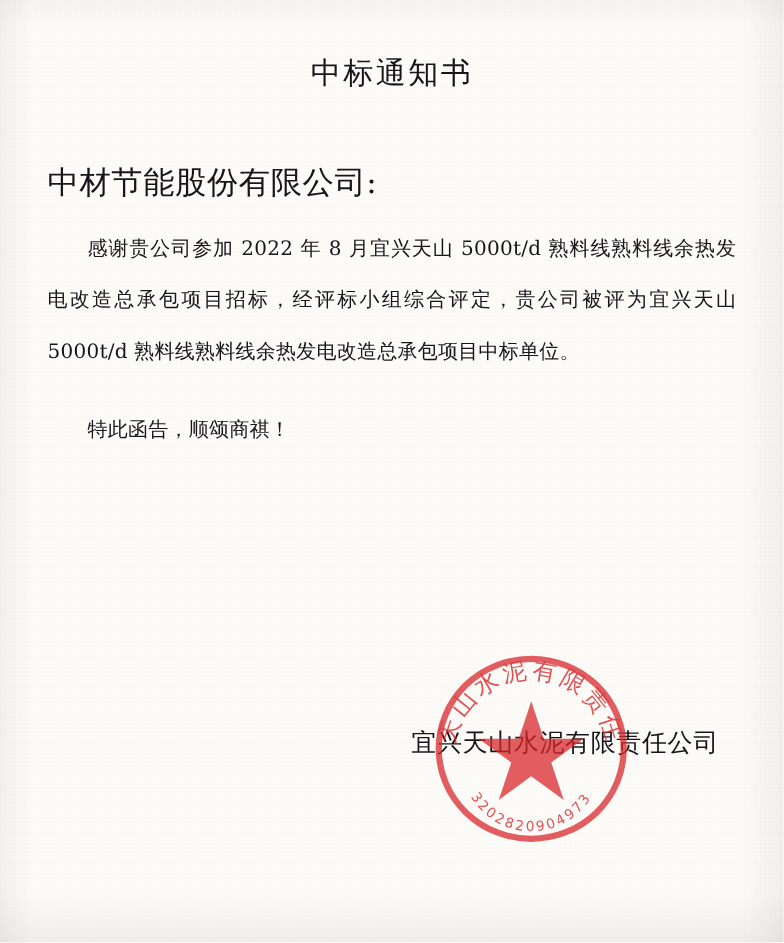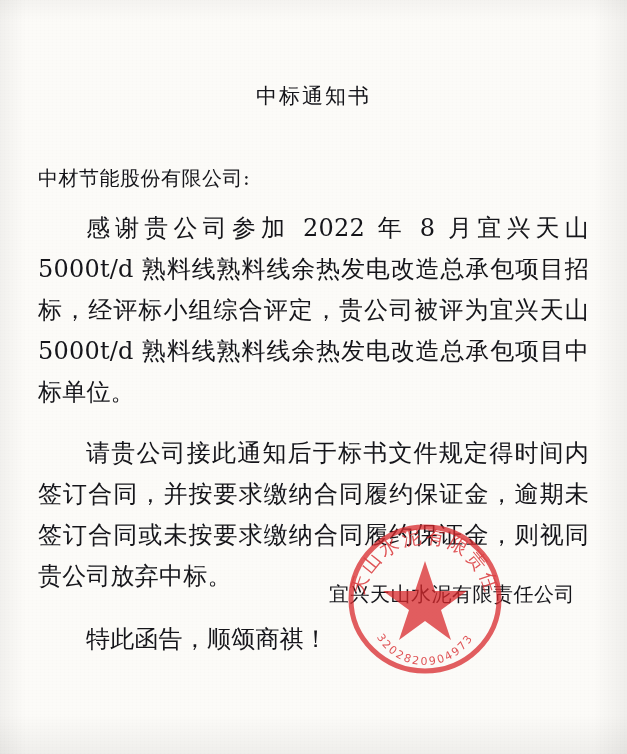--- a/index.html
+++ b/index.html
@@ -36,34 +36,34 @@
     pointer-events: none;
   }
   .doc {
     position: absolute;
     inset: 0;
     padding: 0 38px;
     box-sizing: border-box;
   }
   .title {
     text-align: center;
-    font-size: 21px;
+    font-size: 24px;
     letter-spacing: 2px;
-    margin-top: 82px;
+    margin-top: 42px;
     font-weight: 500;
     font-family: Liberation Mono, monospace;
   }
   .addressee {
     margin-top: 55px;
-    font-size: 20px;
+    font-size: 25px;
     letter-spacing: 0.5px;
     padding-left: 0px;
   }
   .para {
-    font-size: 24px;
+    font-size: 16px;
     line-height: 41px;
     text-align: justify;
     text-justify: inter-ideograph;
     text-indent: 2em;
     margin-top: 18px;
     letter-spacing: 0.2px;
   }
   .para.p1 { margin-top: 16px; }
   .para.p2 { margin-top: 20px; }
   .para.p3 { margin-top: 22px; }
@@ -100,21 +100,20 @@
 <div class="grain"></div>
 
 <div class="doc">
 
   <div class="title">中标通知书</div>
 
   <div class="addressee">中材节能股份有限公司:</div>
 
   <div class="para p1">感谢贵公司参加 2022 年 8 月宜兴天山 5000t/d 熟料线熟料线余热发电改造总承包项目招标，经评标小组综合评定，贵公司被评为宜兴天山 5000t/d 熟料线熟料线余热发电改造总承包项目中标单位。</div>
 
-  <div class="para p2">请贵公司接此通知后于标书文件规定得时间内签订合同，并按要求缴纳合同履约保证金，逾期未签订合同或未按要求缴纳合同履约保证金，则视同贵公司放弃中标。</div>
 
   <div class="para p3">特此函告，顺颂商祺！</div>
 
 </div>
 
 <div class="signature-block">
   <div class="sig-company">宜兴天山水泥有限责任公司</div>
 </div>
 
 <div class="seal">

